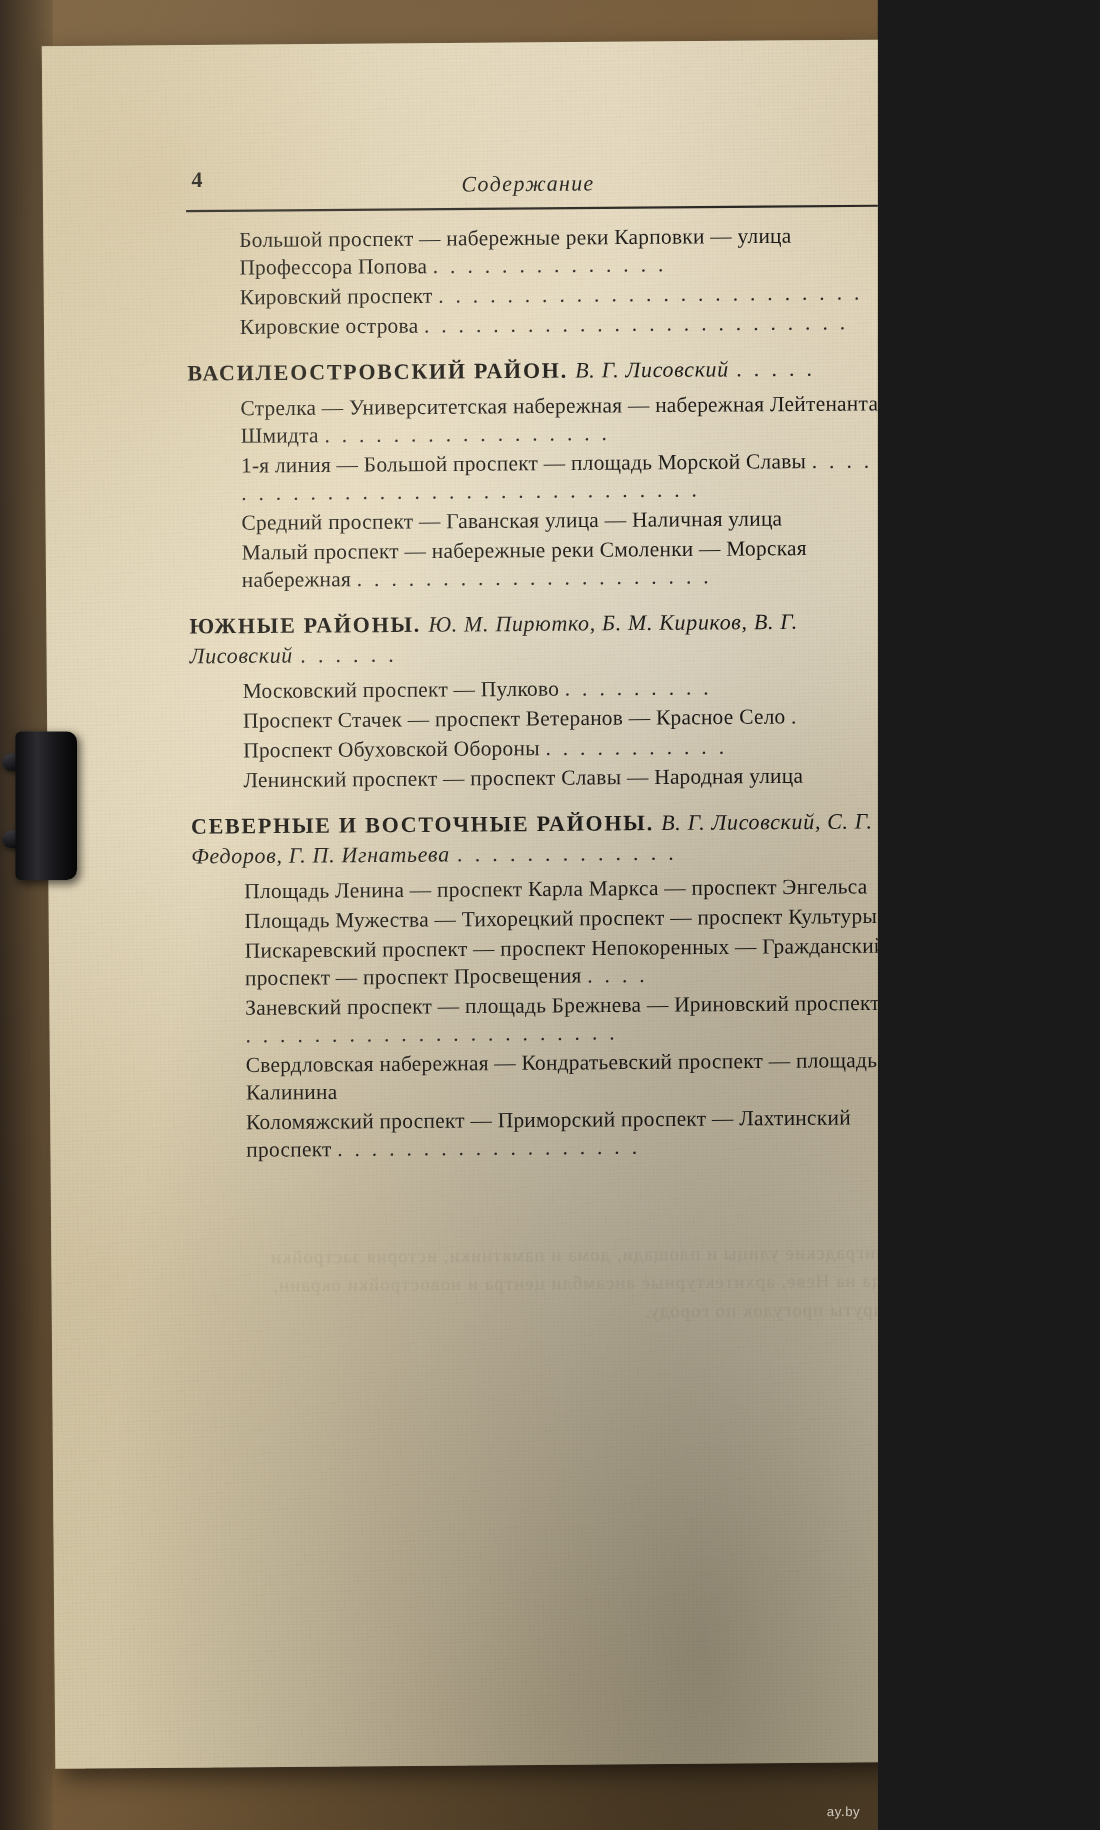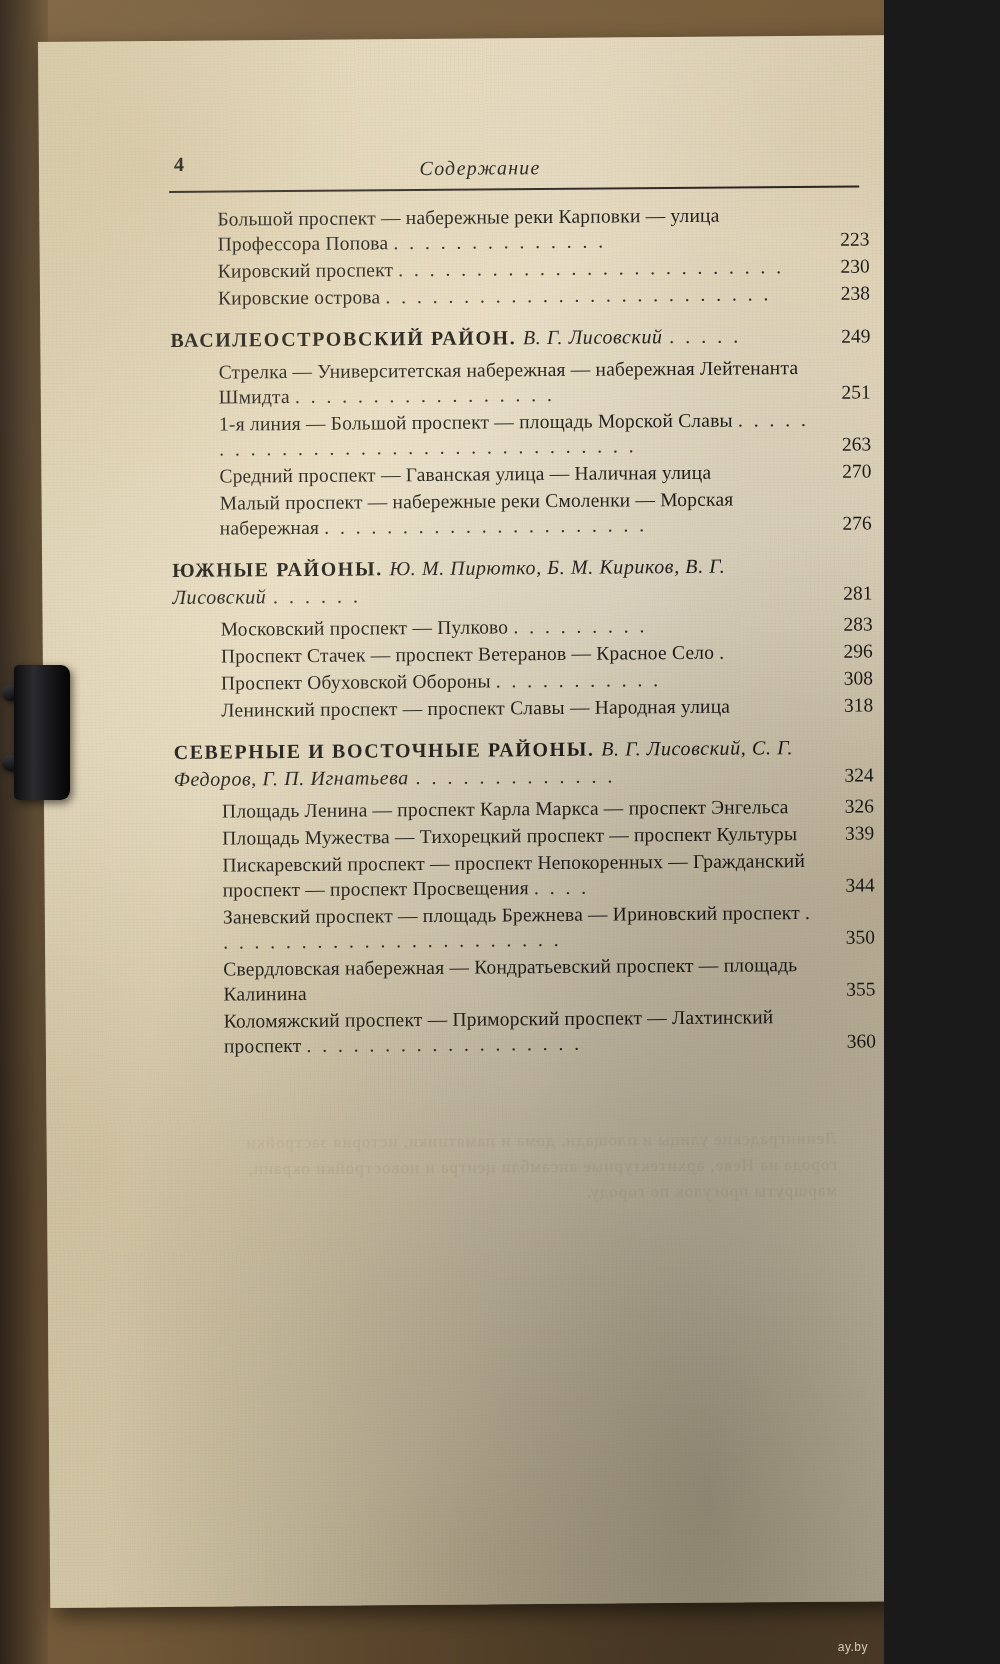--- a/index.html
+++ b/index.html
@@ -10,21 +10,21 @@
   body {
     width: 1000px;
     height: 1664px;
     overflow: hidden;
     font-family: "Liberation Serif", serif;
   }
 
   
   #photo {
     position: relative;
-    width: 884px;
+    width: 798px;
     height: 1664px;
     background:
       linear-gradient(118deg, #7d6240 0%, #6d5436 18%, #7a5f3d 42%, #6a5233 70%, #5e4a2f 100%);
     overflow: hidden;
   }
   #photo::after{
     content:"";
     position:absolute; inset:0;
     background:
       radial-gradient(ellipse at 30% 18%, rgba(255,240,200,.13), rgba(0,0,0,0) 55%),

